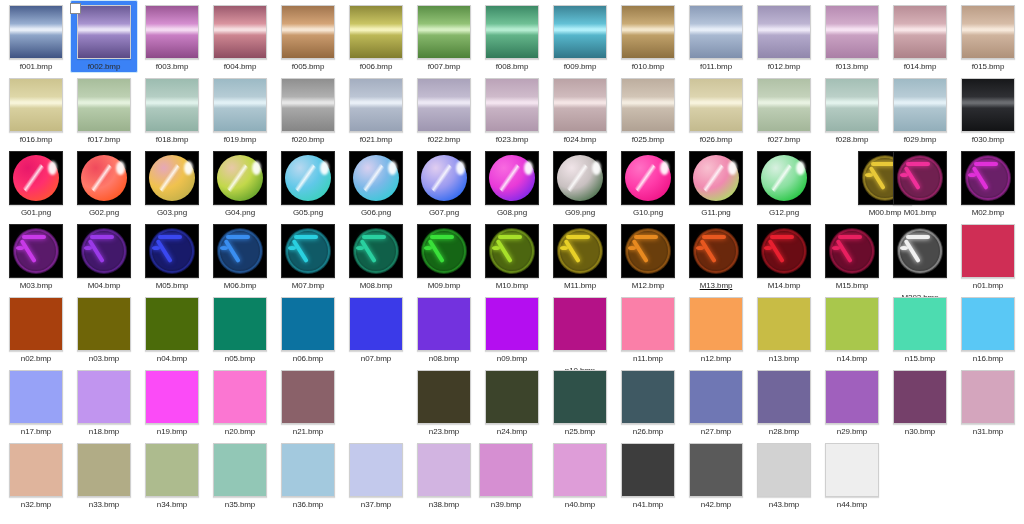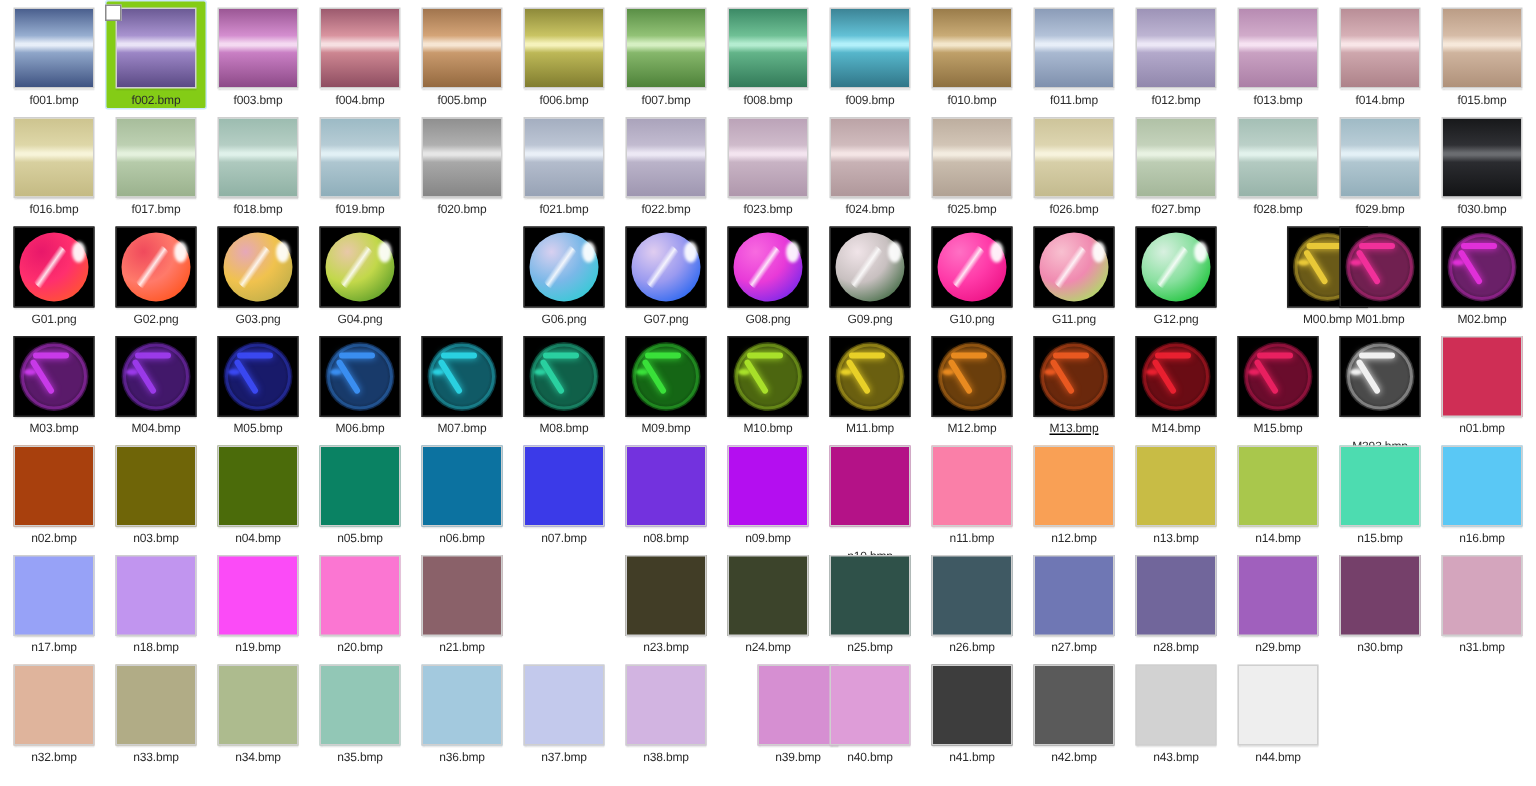--- a/index.html
+++ b/index.html
@@ -31,21 +31,21 @@
     display: flex;
     flex-direction: column;
     align-items: center;
     padding-top: 4px;
     background: transparent;
     border: 1px solid transparent;
     border-radius: 2px;
   }
 
   .file-tile.selected {
-    background: #84cc16;
+    background: #3b82f6;
     border: 1px solid #cce8fa;
   }
 
   .thumb-wrap {
     position: relative;
     width: 54px;
     height: 54px;
     display: flex;
     align-items: flex-end;
     justify-content: center;
@@ -391,20 +391,31 @@
       <div class="thumb-wrap">
         <div class="thumb sphere">
           <div class="sphere-ball" style="background: radial-gradient(circle at 32% 28%, rgb(232, 200, 168) 0%, rgb(194, 216, 74) 45%, rgb(110, 168, 46) 78%, rgba(0, 0, 0, 0.85) 100%);">
             <div class="sphere-streak"></div>
           </div>
           <div class="sphere-spec"></div>
         </div>
       </div>
       <div class="file-label">G04.png</div>
     </div>
+    <div class="file-tile" style="left: 274px; top: 146px;">
+      <div class="thumb-wrap">
+        <div class="thumb sphere">
+          <div class="sphere-ball" style="background: radial-gradient(circle at 32% 28%, rgb(184, 216, 240) 0%, rgb(96, 200, 232) 45%, rgb(62, 208, 192) 78%, rgba(0, 0, 0, 0.85) 100%);">
+            <div class="sphere-streak"></div>
+          </div>
+          <div class="sphere-spec"></div>
+        </div>
+      </div>
+      <div class="file-label">G05.png</div>
+    </div>
     <div class="file-tile" style="left: 342px; top: 146px;">
       <div class="thumb-wrap">
         <div class="thumb sphere">
           <div class="sphere-ball" style="background: radial-gradient(circle at 32% 28%, rgb(216, 208, 240) 0%, rgb(122, 184, 232) 45%, rgb(62, 200, 216) 78%, rgba(0, 0, 0, 0.85) 100%);">
             <div class="sphere-streak"></div>
           </div>
           <div class="sphere-spec"></div>
         </div>
       </div>
       <div class="file-label">G06.png</div>
@@ -945,21 +956,21 @@
         <div class="thumb" style="background: rgb(195, 201, 236);"></div>
       </div>
       <div class="file-label">n37.bmp</div>
     </div>
     <div class="file-tile" style="left: 410px; top: 438px;">
       <div class="thumb-wrap">
         <div class="thumb" style="background: rgb(210, 180, 225);"></div>
       </div>
       <div class="file-label">n38.bmp</div>
     </div>
-    <div class="file-tile" style="left: 498px; top: 438px;">
+    <div class="file-tile" style="left: 472px; top: 438px;">
       <div class="thumb-wrap">
         <div class="thumb" style="background: rgb(214, 143, 210);"></div>
       </div>
       <div class="file-label">n39.bmp</div>
     </div>
     <div class="file-tile" style="left: 546px; top: 438px;">
       <div class="thumb-wrap">
         <div class="thumb" style="background: rgb(222, 157, 216);"></div>
       </div>
       <div class="file-label">n40.bmp</div>

